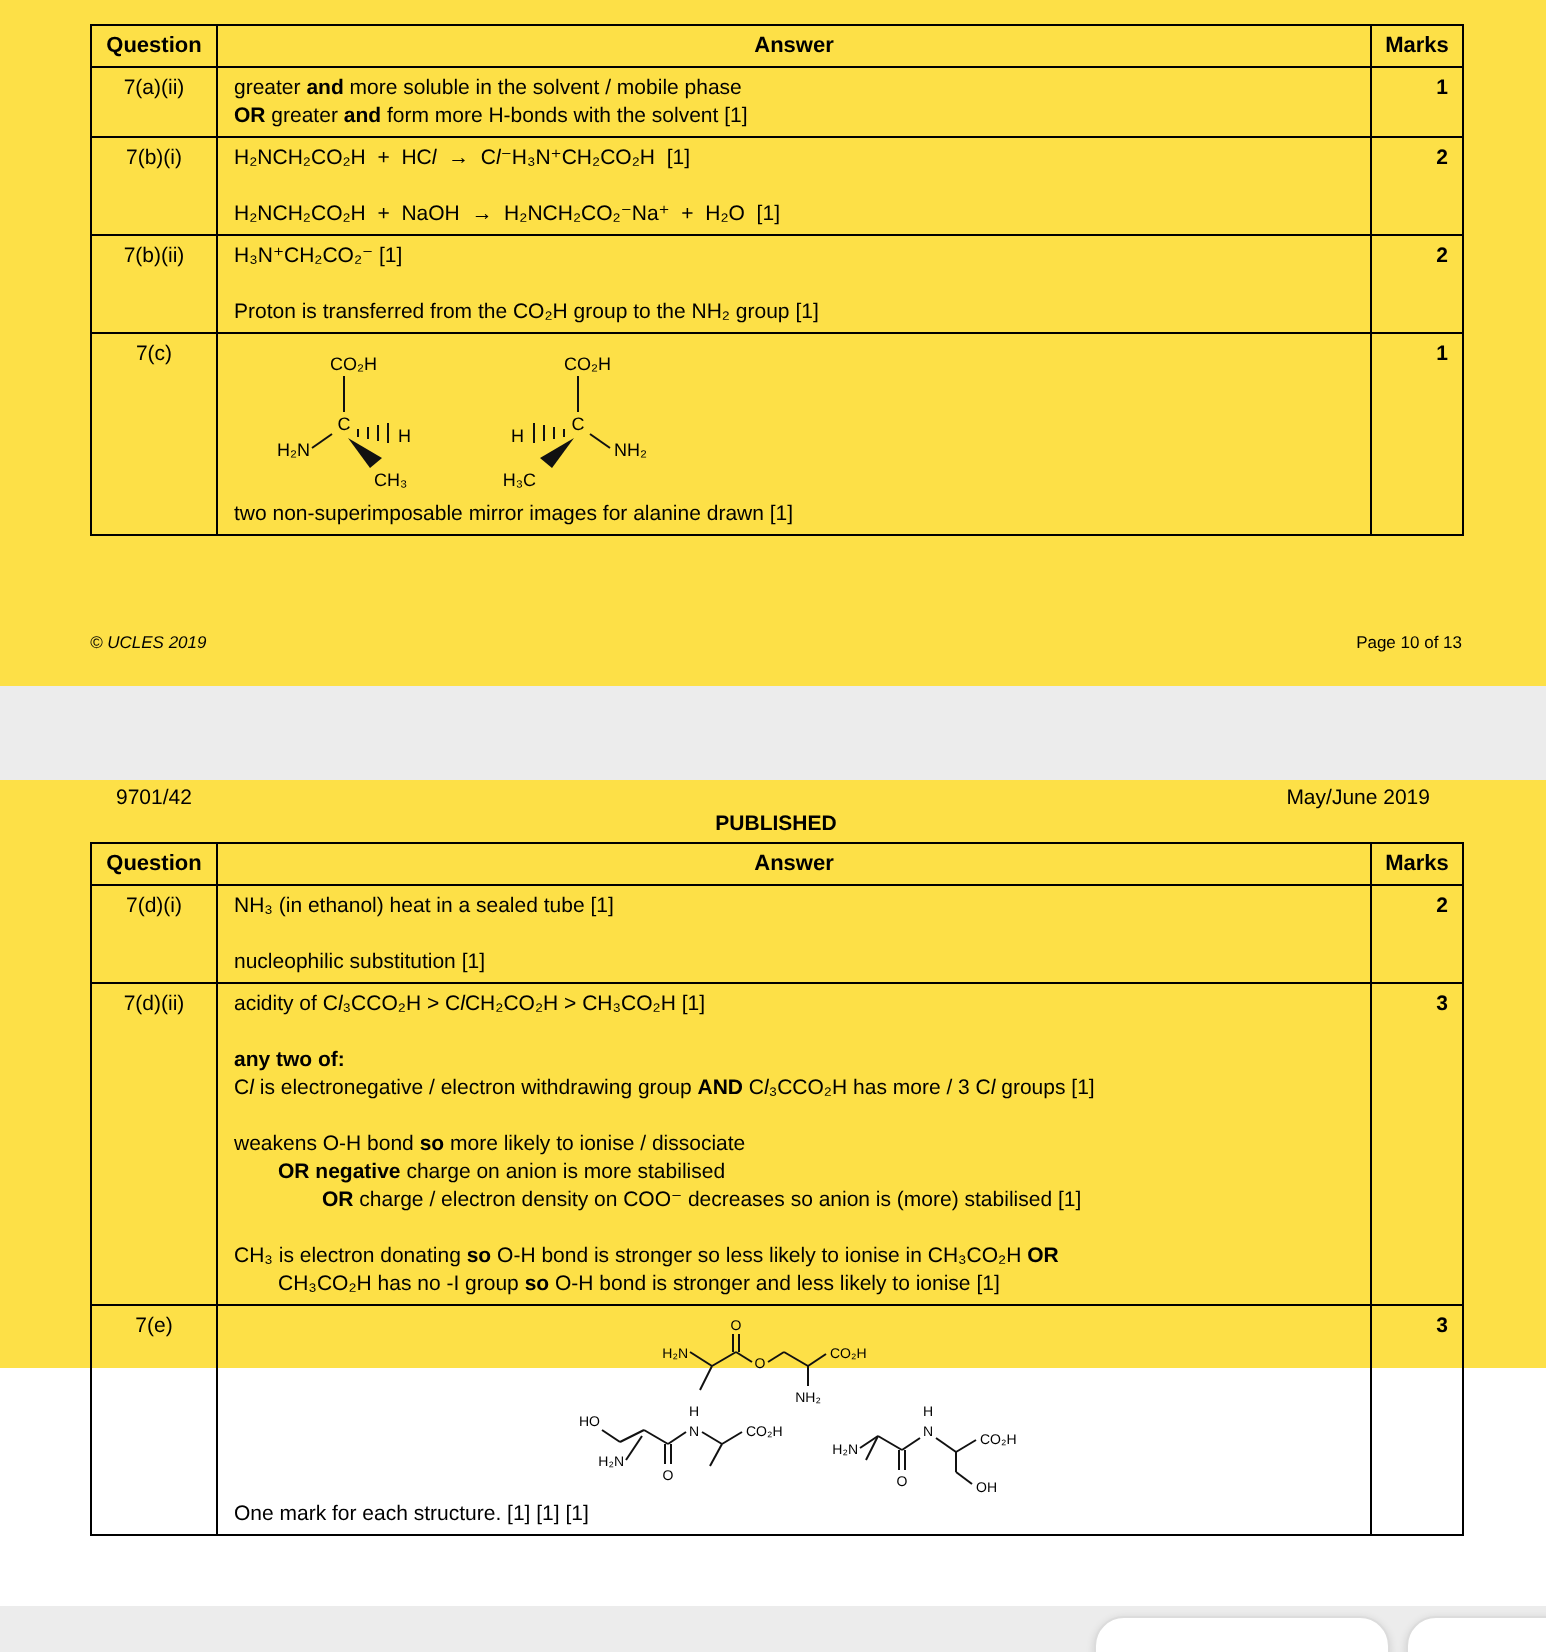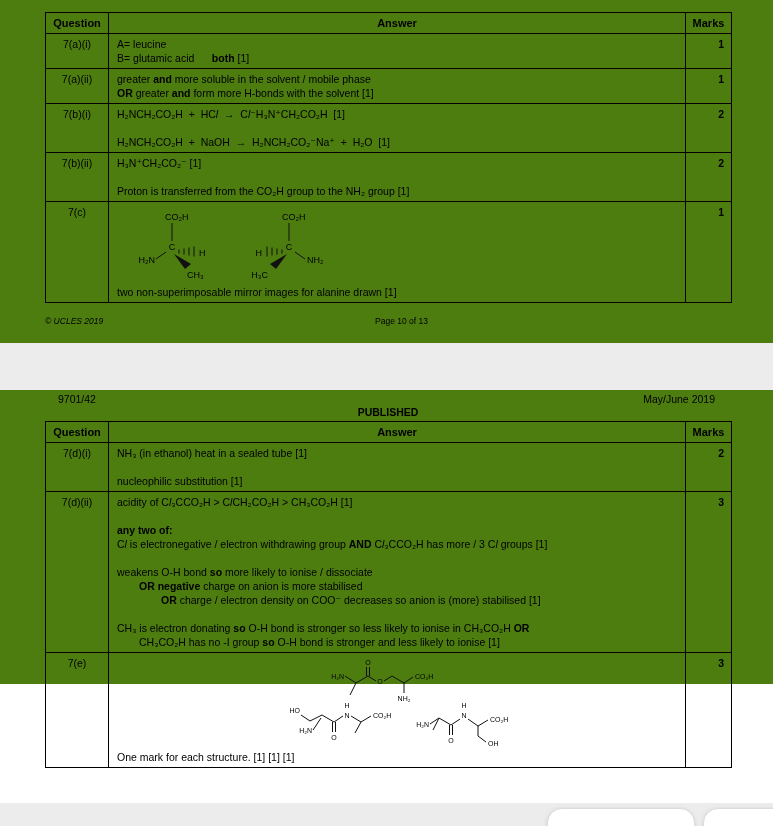--- a/index.html
+++ b/index.html
@@ -5,39 +5,39 @@
   * { margin:0; padding:0; box-sizing:border-box; }
   html,body { width:773px; height:826px; }
   body {
     font-family:"Liberation Sans","DejaVu Sans",sans-serif;
     color:#000; background:#ffffff;
   }
   .viewer { position:relative; width:773px; height:826px; overflow:hidden; background:#fff; }
   .band { position:absolute; left:0; width:773px; background:#ececec; }
   .band.mid { top:343px; height:47px; }
   .band.bottom { top:803px; height:23px; }
-  .page { position:absolute; left:0; width:773px; background:#4d7c0f; }
+  .page { position:absolute; left:0; width:773px; background:#fde047; }
   .page1 { top:0; height:343px; }
   .page2 { top:390px; height:294px; }
 
   table.ms { border-collapse:collapse; table-layout:fixed; width:686px; margin-left:45px; }
   .ms th, .ms td { border:1px solid #000; vertical-align:top; font-size:10.5px; line-height:14px; }
   .ms th { font-weight:bold; text-align:center; font-size:11px; padding:3px 2px; }
   .ms td.qcell { text-align:center; padding:3px 2px; }
   .ms td.acell { padding:3px 8px; }
   .ms td.mcell { text-align:right; font-weight:bold; padding:3px 7px; }
   .tbl1 { margin-top:12px; }
   .tbl2 { margin-top:0; }
   .line { min-height:14px; white-space:pre-wrap; }
   .b { font-weight:bold; }
   .i { font-style:italic; }
 
   .footer1 { position:absolute; top:316px; left:45px; width:686px; font-size:8.5px; }
   .footer1 .copyright { position:absolute; left:0; top:0;font-style:italic; }
-  .footer1 .pageno { position:absolute; left:0; right:0; top:0; text-align:center;padding-left:27px; }
+  .footer1 .pageno { position:absolute; left:0; right:0; top:0; text-align:right;padding-left:27px; }
 
   .p2header { position:absolute; top:3px; left:45px; width:686px; font-size:10.5px; height:28px; }
   .p2header .code { position:absolute; left:13px; top:0; }
   .p2header .title { position:absolute; left:0; right:0; top:0; text-align:center; }
   .p2header .published { position:absolute; left:0; right:0; top:13px; text-align:center; font-weight:bold; }
   .p2header .session { position:absolute; right:16px; top:0; }
   .tbl2wrap { position:absolute; top:31px; left:0; }
 
   .struct-svg { display:block; }
   .alanine-svg { margin:2px 0 2px 14px; }
@@ -63,28 +63,20 @@
           <col style="width:577px">
           <col style="width:46px">
         </colgroup>
       <tbody>
           <tr>
         <th>Question</th>
         <th>Answer</th>
         <th>Marks</th>
       </tr>
       <tr>
-        <td class="qcell">7(a)(i)</td>
-        <td class="acell">
-              <div class="line"><span>A= leucine</span></div>
-              <div class="line"><span>B= glutamic acid&nbsp;&nbsp;&nbsp;&nbsp;&nbsp;&nbsp;</span><span class="b">both</span><span> [1]</span></div>
-            </td>
-        <td class="mcell">1</td>
-      </tr>
-      <tr>
         <td class="qcell">7(a)(ii)</td>
         <td class="acell">
               <div class="line"><span>greater </span><span class="b">and</span><span> more soluble in the solvent / mobile phase</span></div>
               <div class="line"><span class="b">OR</span><span> greater </span><span class="b">and</span><span> form more H-bonds with the solvent [1]</span></div>
             </td>
         <td class="mcell">1</td>
       </tr>
       <tr>
         <td class="qcell">7(b)(i)</td>
         <td class="acell">

